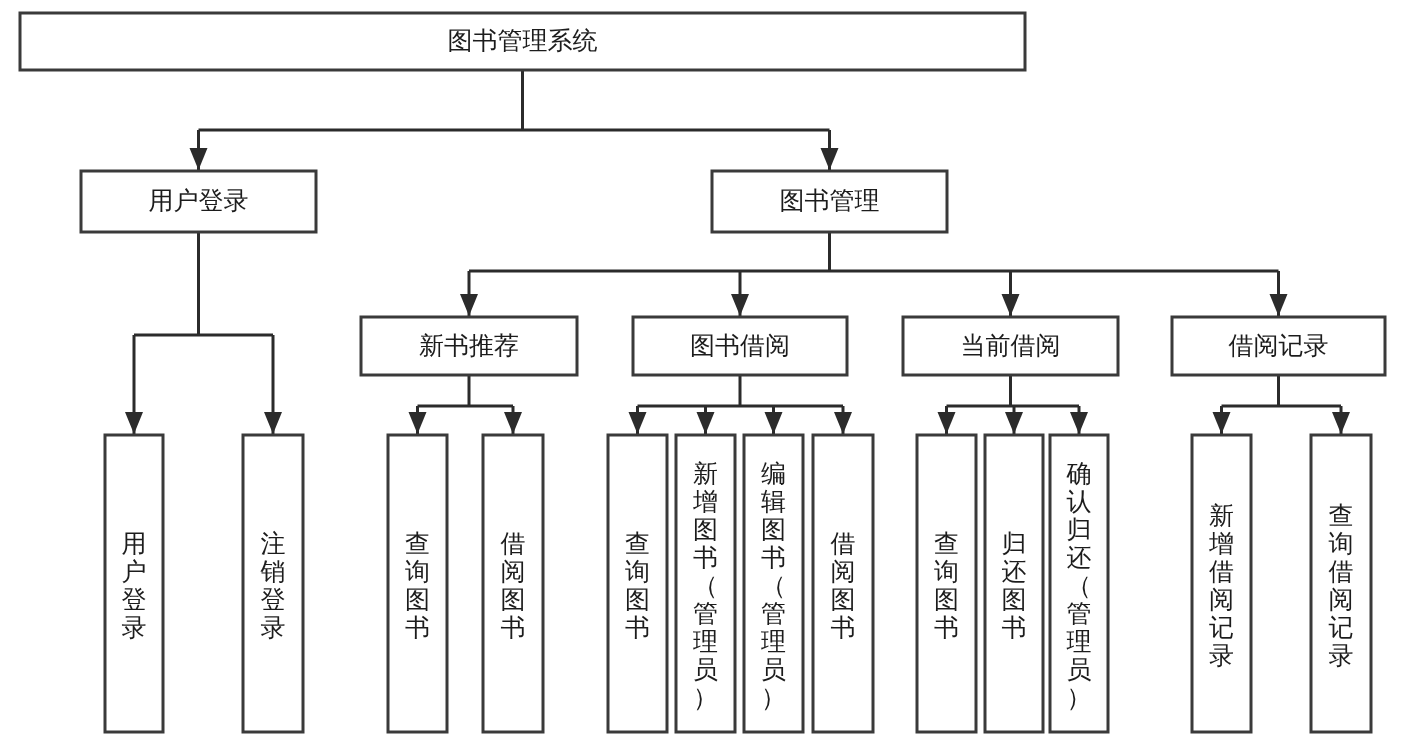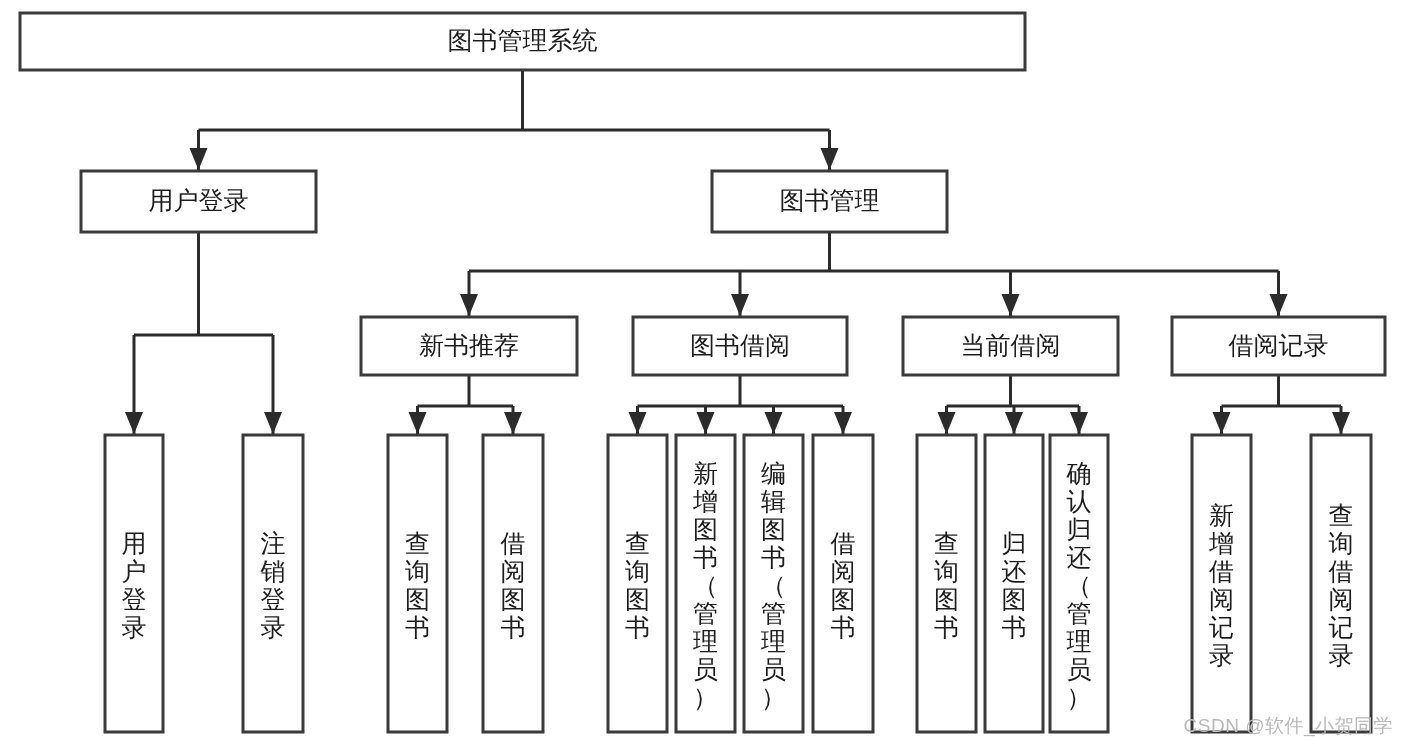--- a/index.html
+++ b/index.html
@@ -209,14 +209,13 @@
         <g>
           <rect x="1192" y="435" width="59" height="297" rx="0" class="node-box leaf"></rect>
           <text x="1221.5" y="523.5" class="node-label-v"><tspan x="1221.5" dy="0">新</tspan><tspan x="1221.5" dy="28">增</tspan><tspan x="1221.5" dy="28">借</tspan><tspan x="1221.5" dy="28">阅</tspan><tspan x="1221.5" dy="28">记</tspan><tspan x="1221.5" dy="28">录</tspan></text>
         </g>
         <g>
           <rect x="1311" y="435" width="60" height="297" rx="0" class="node-box leaf"></rect>
           <text x="1341" y="523.5" class="node-label-v"><tspan x="1341" dy="0">查</tspan><tspan x="1341" dy="28">询</tspan><tspan x="1341" dy="28">借</tspan><tspan x="1341" dy="28">阅</tspan><tspan x="1341" dy="28">记</tspan><tspan x="1341" dy="28">录</tspan></text>
         </g>
       </g>
   </svg>
-  <div class="watermark-text">CSDN @软件_小贺同学</div>
 </div>
 
 </body></html>

